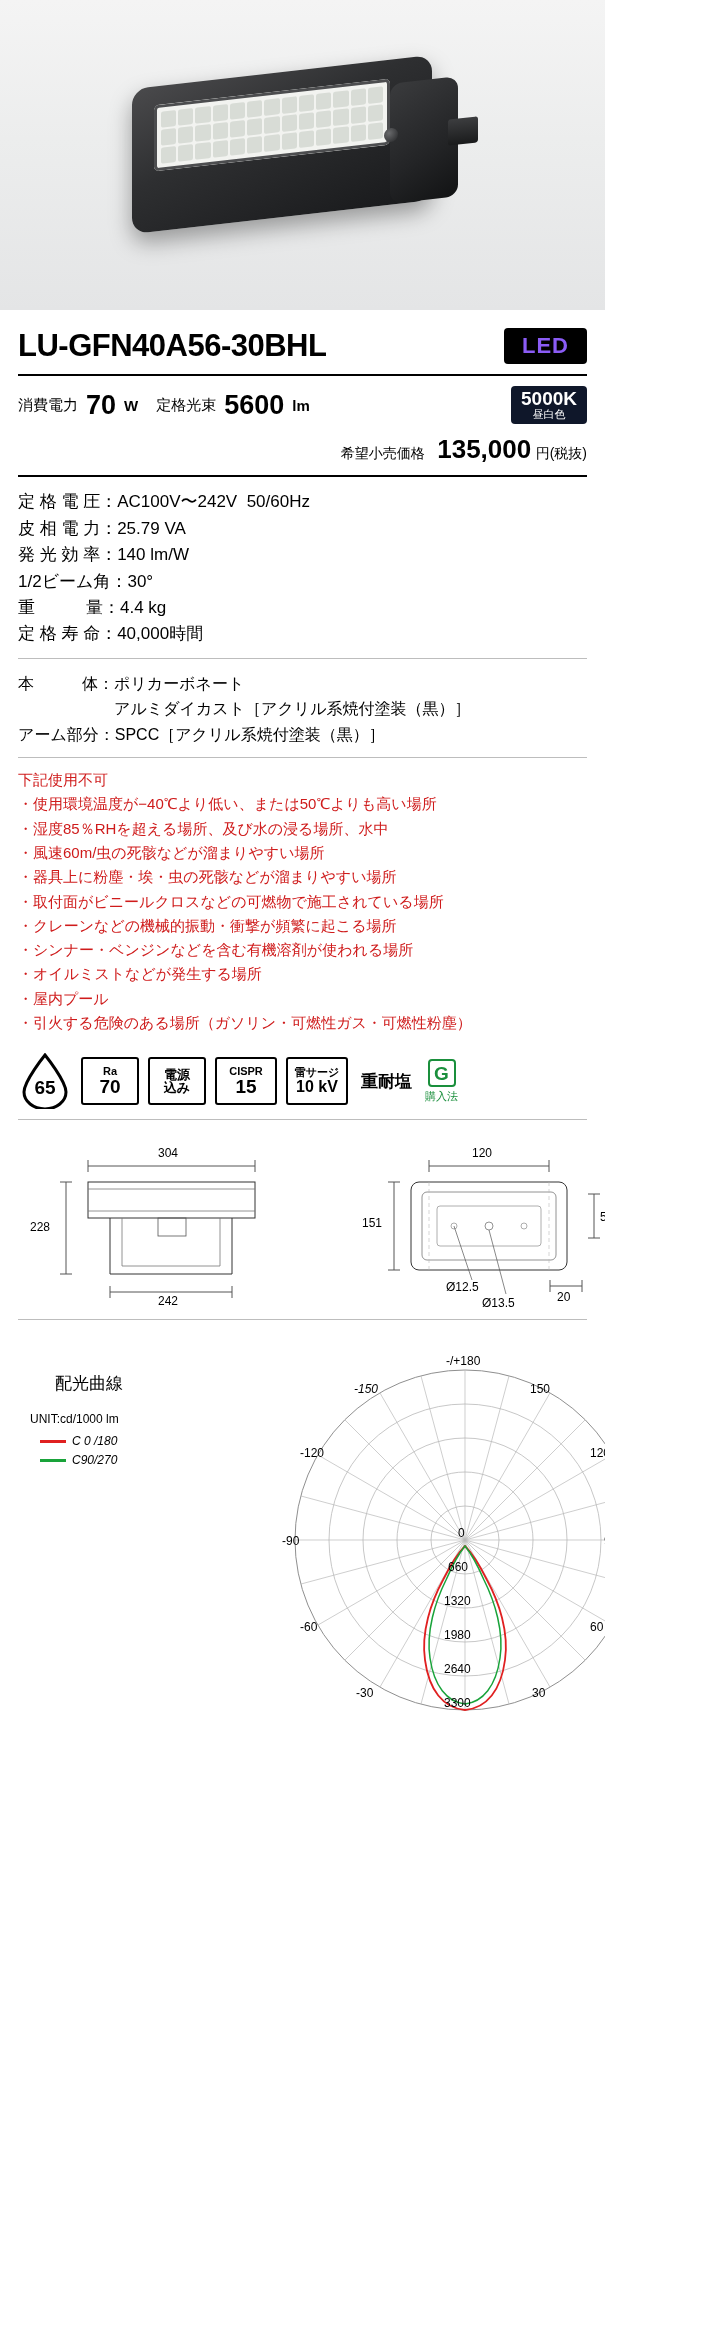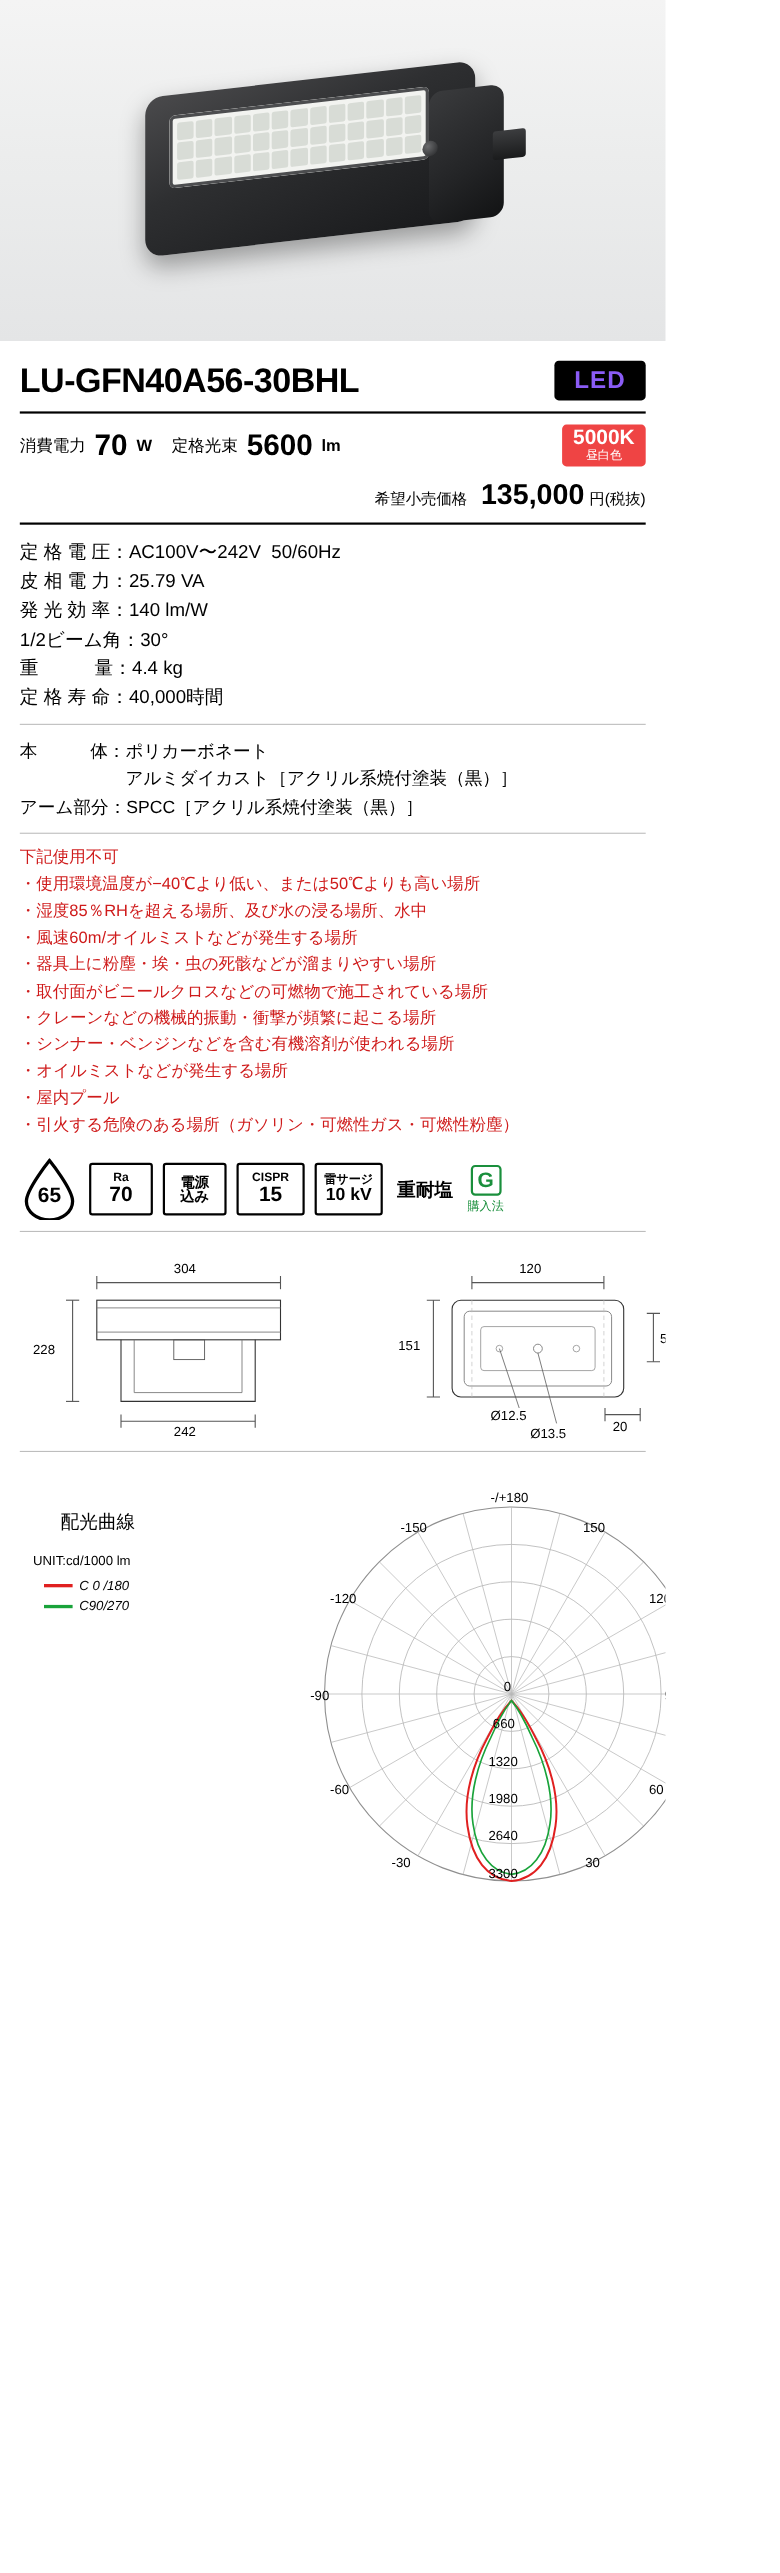--- a/index.html
+++ b/index.html
@@ -71,21 +71,21 @@
   .rule.thin { height:1px; background:#bdbdbd; }
 
   
   .headline {
     display:flex; align-items:center; padding:10px 18px 6px 18px; gap:8px;
   }
   .hl-label { font-size:15px; }
   .hl-big { font-size:27px; font-weight:bold; }
   .hl-unit { font-size:15px; font-weight:bold; }
   .kelvin-badge {
-    margin-left:auto; background:#ef4444; color:#fff; text-align:center;
+    margin-left:auto; background:#0f172a; color:#fff; text-align:center;
     border-radius:4px; padding:3px 10px 4px 10px; line-height:1.05;
   }
   .kelvin-badge .k { font-size:19px; font-weight:bold; }
   .kelvin-badge .s { font-size:11px; }
 
   .price-row { text-align:right; padding:4px 18px 10px 18px; }
   .price-row .lbl { font-size:14px; }
   .price-row .val { font-size:26px; font-weight:bold; margin-left:8px; }
   .price-row .tax { font-size:14px; }
 
@@ -234,21 +234,21 @@
     <div class="mat-line">　　　　　　アルミダイカスト［アクリル系焼付塗装（黒）］</div>
     <div class="mat-line">アーム部分：SPCC［アクリル系焼付塗装（黒）］</div>
   </div>
   <div class="rule thin"></div>
 
   <div class="caution">
     <div class="head">下記使用不可</div>
     <ul>
       <li>・使用環境温度が−40℃より低い、または50℃よりも高い場所</li>
       <li>・湿度85％RHを超える場所、及び水の浸る場所、水中</li>
-      <li>・風速60m/オイルミストなどが発生する場所</li>
+      <li>・風速60m/虫の死骸などが溜まりやすい場所</li>
       <li>・器具上に粉塵・埃・虫の死骸などが溜まりやすい場所</li>
       <li>・取付面がビニールクロスなどの可燃物で施工されている場所</li>
       <li>・クレーンなどの機械的振動・衝撃が頻繁に起こる場所</li>
       <li>・シンナー・ベンジンなどを含む有機溶剤が使われる場所</li>
       <li>・オイルミストなどが発生する場所</li>
       <li>・屋内プール</li>
       <li>・引火する危険のある場所（ガソリン・可燃性ガス・可燃性粉塵）</li>
     </ul>
   </div>
 
@@ -417,21 +417,21 @@
 
         <path d="M0,170 C22,168 36,150 40,120 C44,92 34,62 22,40 C14,24 6,12 0,6
                  C-6,12 -14,24 -22,40 C-34,62 -44,92 -40,120 C-36,150 -22,168 0,170 Z" fill="none" stroke="#e02020" stroke-width="1.8"></path>
 
         <path d="M0,164 C18,162 31,146 35,118 C39,92 30,62 19,40 C12,24 5,12 0,6
                  C-5,12 -12,24 -19,40 C-30,62 -39,92 -35,118 C-31,146 -18,162 0,164 Z" fill="none" stroke="#19a33a" stroke-width="1.5"></path>
       </g>
     </svg>
 
     <div class="dim-txt" style="left:446px; top:34px; font-size:12px;">-/+180</div>
-    <div class="dim-txt" style="left:364px; top:62px;">-150</div>
+    <div class="dim-txt" style="left:354px; top:62px;font-style:italic;">-150</div>
     <div class="dim-txt" style="left:530px; top:62px;">150</div>
     <div class="dim-txt" style="left:300px; top:126px;">-120</div>
     <div class="dim-txt" style="left:590px; top:126px;">120</div>
     <div class="dim-txt" style="left:282px; top:214px;">-90</div>
     <div class="dim-txt" style="left:604px; top:214px;">90</div>
     <div class="dim-txt" style="left:300px; top:300px;">-60</div>
     <div class="dim-txt" style="left:590px; top:300px;">60</div>
     <div class="dim-txt" style="left:356px; top:366px;">-30</div>
     <div class="dim-txt" style="left:532px; top:366px;">30</div>
 

